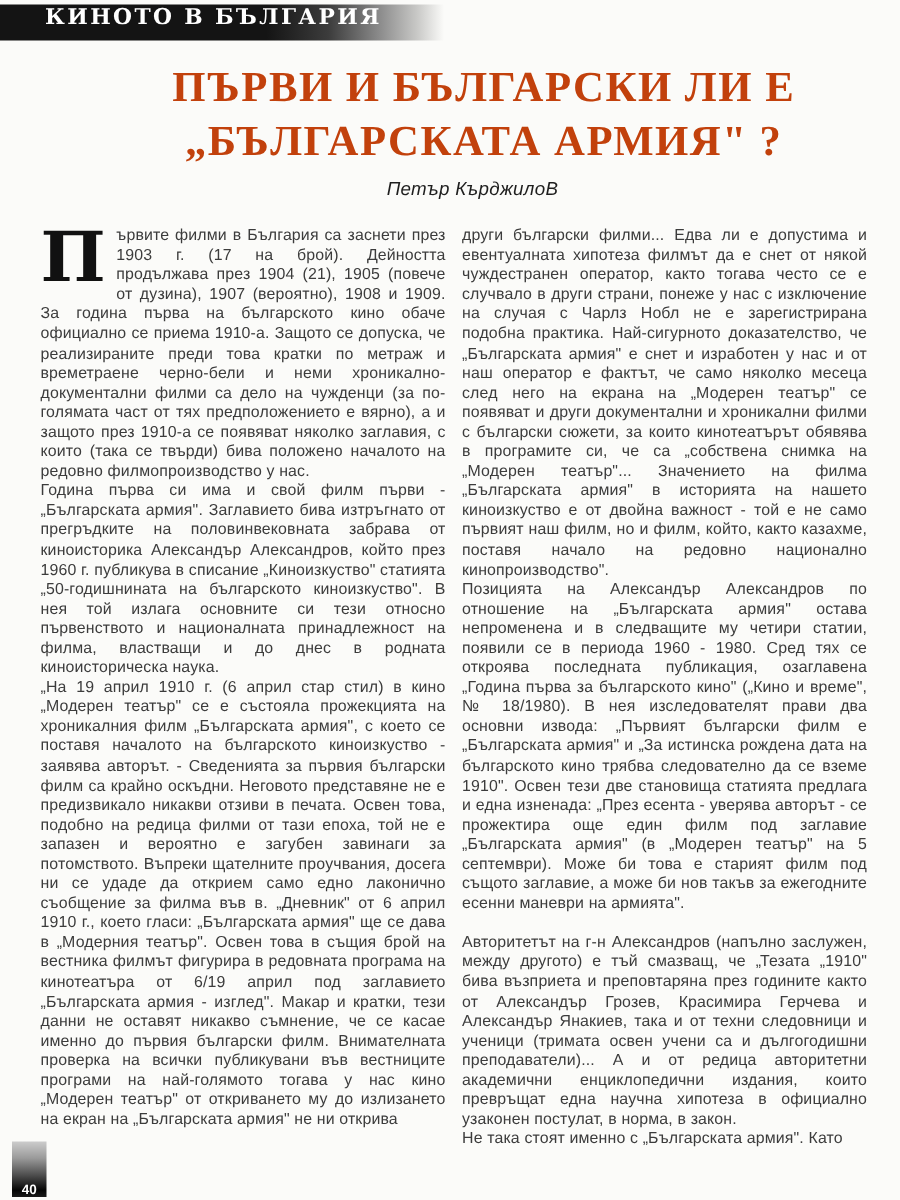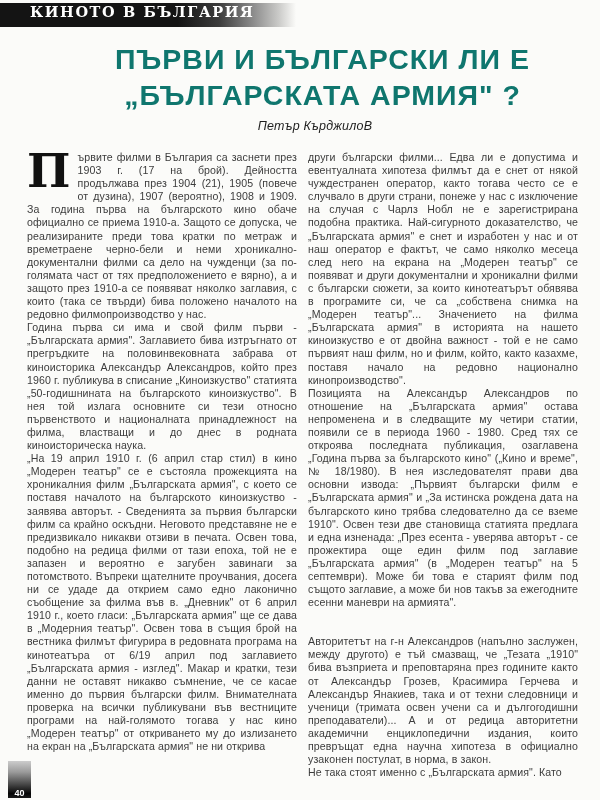--- a/index.html
+++ b/index.html
@@ -24,23 +24,23 @@
     font-weight:bold;
     font-size:14.5px;
     letter-spacing:1.6px;
     padding-left:30px;
     white-space:nowrap;
   }
   
   .title-block {
     position:absolute; top:41px; left:55px; width:535px;
     text-align:center;
-    font-family:Liberation Sans, sans-serif;
+    font-family:Liberation Serif, serif;
     font-weight:bold;
-    color:#0f766e;
+    color:#c2410c;
   }
   .title-line {
     font-size:28.5px;
     line-height:36px;
     letter-spacing:1px;
     white-space:nowrap;
   }
   .author {
     position:absolute; top:119px; left:15px; width:600px;
     text-align:center;
@@ -58,21 +58,21 @@
   .col {
     width:270px;
     font-family:"Liberation Sans", sans-serif;
     font-size:10.6px;
     line-height:13.1px;
     text-align:justify;
     color:#3c3c3c;
     letter-spacing:.1px;
   }
   .col p { margin:0; }
-  .col p.para-gap { margin-top:26px; }
+  .col p.para-gap { margin-top:13px; }
   .dropcap {
     float:left;
     font-family:"DejaVu Serif", serif;
     font-weight:bold;
     font-size:46px;
     line-height:37px;
     height:37px;
     margin:2px 7px 1px 0;
     color:#111111;
   }

